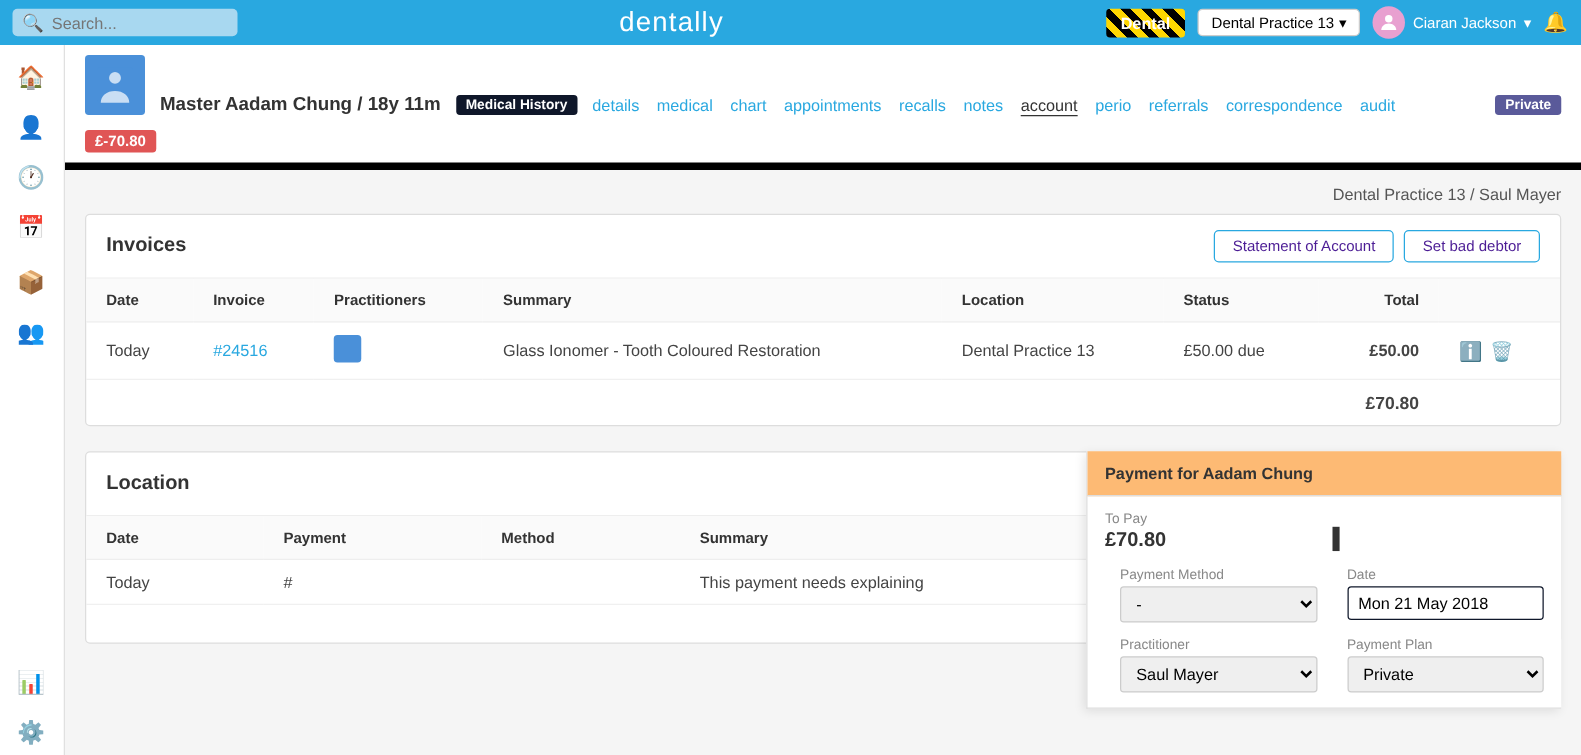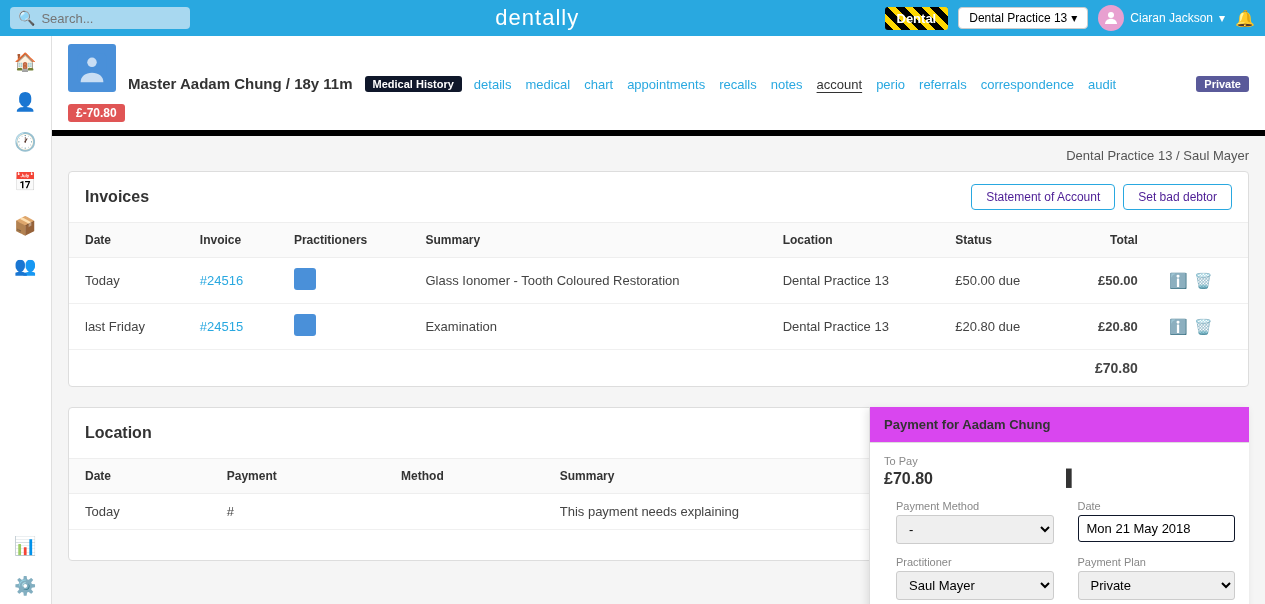--- a/index.html
+++ b/index.html
@@ -265,21 +265,21 @@
       right: 0;
       top: 0;
       width: 380px;
       background: #fff;
       border-left: 1px solid #ddd;
       border-bottom: 1px solid #ddd;
       box-shadow: -2px 2px 8px rgba(0,0,0,0.1);
       z-index: 10;
     }
     .payment-popup-header {
-      background: #d946ef;
+      background: #fdba74;
       border-bottom: 1px solid #ddd;
       padding: 10px 14px;
       font-weight: 700;
       font-size: 13px;
       color: #333;
     }
     .payment-popup-body { padding: 12px 14px; }
     .payment-field-label { font-size: 11px; color: #888; margin-bottom: 3px; }
     .payment-amount { font-size: 16px; font-weight: 700; color: #333; }
     .payment-row { display: flex; gap: 12px; margin-top: 12px; }
@@ -415,37 +415,20 @@
               <td>Dental Practice 13</td>
               <td class="due-amount">£50.00 due</td>
               <td class="amount" style="text-align:right;">£50.00</td>
               <td>
                 <div class="action-icons">
                   <span class="icon-btn" title="Info">ℹ️</span>
                   <span class="icon-btn" title="Delete">🗑️</span>
                 </div>
               </td>
             </tr>
-            <tr class="table-row">
-              <td>last Friday</td>
-              <td><a class="invoice-link" href="#">#24515</a></td>
-              <td>
-                <span class="practitioner-icon" style="width:22px;height:22px;background:#4a90d9;border-radius:3px;display:inline-block;"></span>
-              </td>
-              <td>Examination</td>
-              <td>Dental Practice 13</td>
-              <td class="due-amount">£20.80 due</td>
-              <td class="amount" style="text-align:right;">£20.80</td>
-              <td>
-                <div class="action-icons">
-                  <span class="icon-btn" title="Info">ℹ️</span>
-                  <span class="icon-btn" title="Delete">🗑️</span>
-                </div>
-              </td>
-            </tr>
             <tr class="total-row">
               <td colspan="6"></td>
               <td class="amount" style="text-align:right;">£70.80</td>
               <td></td>
             </tr>
           </tbody>
         </table>
       </div>
 
       <div class="payments-section-wrapper">

